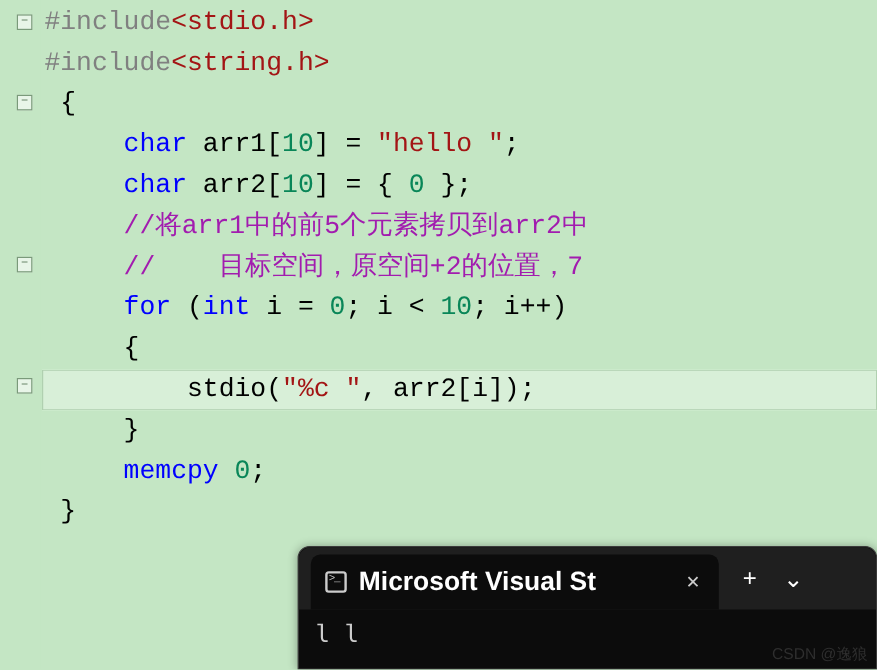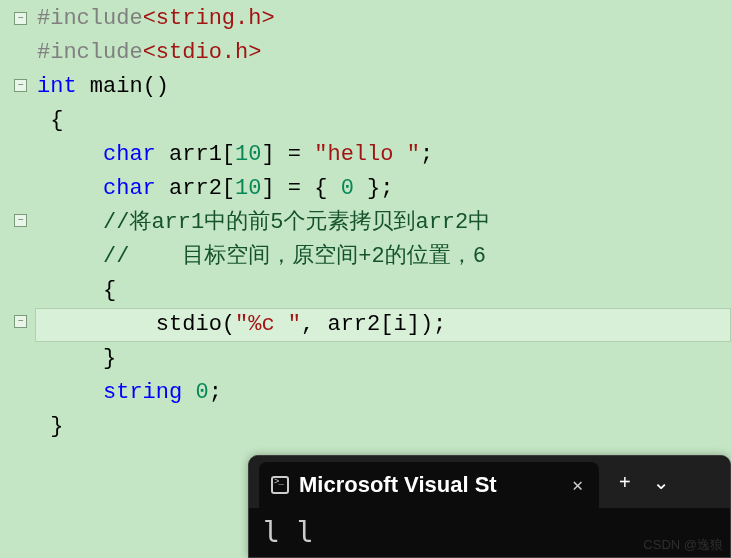--- a/index.html
+++ b/index.html
@@ -50,21 +50,21 @@
     padding-left: 2px;
   }
   .line.highlight {
     background: #d8efd8;
     box-shadow: inset 0 0 0 1px #b0d0b0;
   }
   .kw-pp { color: #808080; }
   .kw-blue { color: #0000ff; }
   .str { color: #a31515; }
   .bracket-angle { color: #a31515; }
-  .comment { color: #14532d; }
+  .comment { color: #a21caf; }
   .ident { color: #000000; }
   .num { color: #098658; text-align: center; }
   .paren { color: #000000; }
 
   .terminal {
     position: absolute;
     left: 248px;
     top: 455px;
     width: 483px;
     height: 103px;
@@ -134,21 +134,21 @@
     color: #fff;
     font-size: 20px;
     padding: 4px 10px;
     cursor: pointer;
     font-family: 'Segoe UI', sans-serif;
   }
   .term-body {
     flex: 1;
     color: #ccc;
     font-family: Consolas, monospace;
-    font-size: 28px;
+    font-size: 20px;
     padding: 8px 14px;
   }
   .watermark {
     position: absolute;
     right: 8px;
     bottom: 4px;
     font-size: 13px;
     color: rgba(80,80,80,0.5);
     font-family: sans-serif;
   }
@@ -163,32 +163,32 @@
     <div class="fold">−</div>
     <div class="fold-empty"></div>
     <div class="fold-empty"></div>
     <div class="fold-empty"></div>
     <div class="fold">−</div>
     <div class="fold-empty"></div>
     <div class="fold-empty"></div>
     <div class="fold">−</div>
   </div>
   <div class="code">
+    <div class="line"><span class="kw-pp">#include</span><span class="bracket-angle">&lt;stdio.h&gt;</span></div>
     <div class="line"><span class="kw-pp">#include</span><span class="bracket-angle">&lt;string.h&gt;</span></div>
-    <div class="line"><span class="kw-pp">#include</span><span class="bracket-angle">&lt;stdio.h&gt;</span></div>
-    <div class="line"><span class="kw-blue">int</span> <span class="ident">main</span><span class="paren">()</span></div>
     <div class="line"> <span>{</span></div>
     <div class="line">     <span class="kw-blue">char</span> <span class="ident">arr1</span><span>[</span><span class="num">10</span><span>] = </span><span class="str">"hello "</span><span>;</span></div>
     <div class="line">     <span class="kw-blue">char</span> <span class="ident">arr2</span><span>[</span><span class="num">10</span><span>] = { </span><span class="num">0</span><span> };</span></div>
     <div class="line">     <span class="comment">//将arr1中的前5个元素拷贝到arr2中</span></div>
-    <div class="line">     <span class="comment">//    目标空间，原空间+2的位置，6</span></div>
+    <div class="line">     <span class="comment">//    目标空间，原空间+2的位置，7</span></div>
+    <div class="line">     <span class="kw-blue">for</span><span> (</span><span class="kw-blue">int</span><span> i</span><span> = </span><span class="num">0</span><span>; </span><span>i</span><span> &lt; </span><span class="num">10</span><span>; </span><span>i</span><span>++</span><span>)</span></div>
     <div class="line">     <span>{</span></div>
     <div class="line highlight">         <span class="ident">stdio</span><span>(</span><span class="str">"%c "</span><span>, </span><span class="ident">arr2</span><span>[</span><span>i</span><span>]</span><span>);</span></div>
     <div class="line">     <span>}</span></div>
-    <div class="line">     <span class="kw-blue">string</span><span> </span><span class="num">0</span><span>;</span></div>
+    <div class="line">     <span class="kw-blue">memcpy</span><span> </span><span class="num">0</span><span>;</span></div>
     <div class="line"> <span>}</span></div>
   </div>
 </div>
 
 <div class="terminal">
   <div class="term-titlebar">
     <div class="term-tab">
       <span class="term-icon"></span>
       <span class="term-title">Microsoft Visual St</span>
       <span class="term-close">✕</span>

